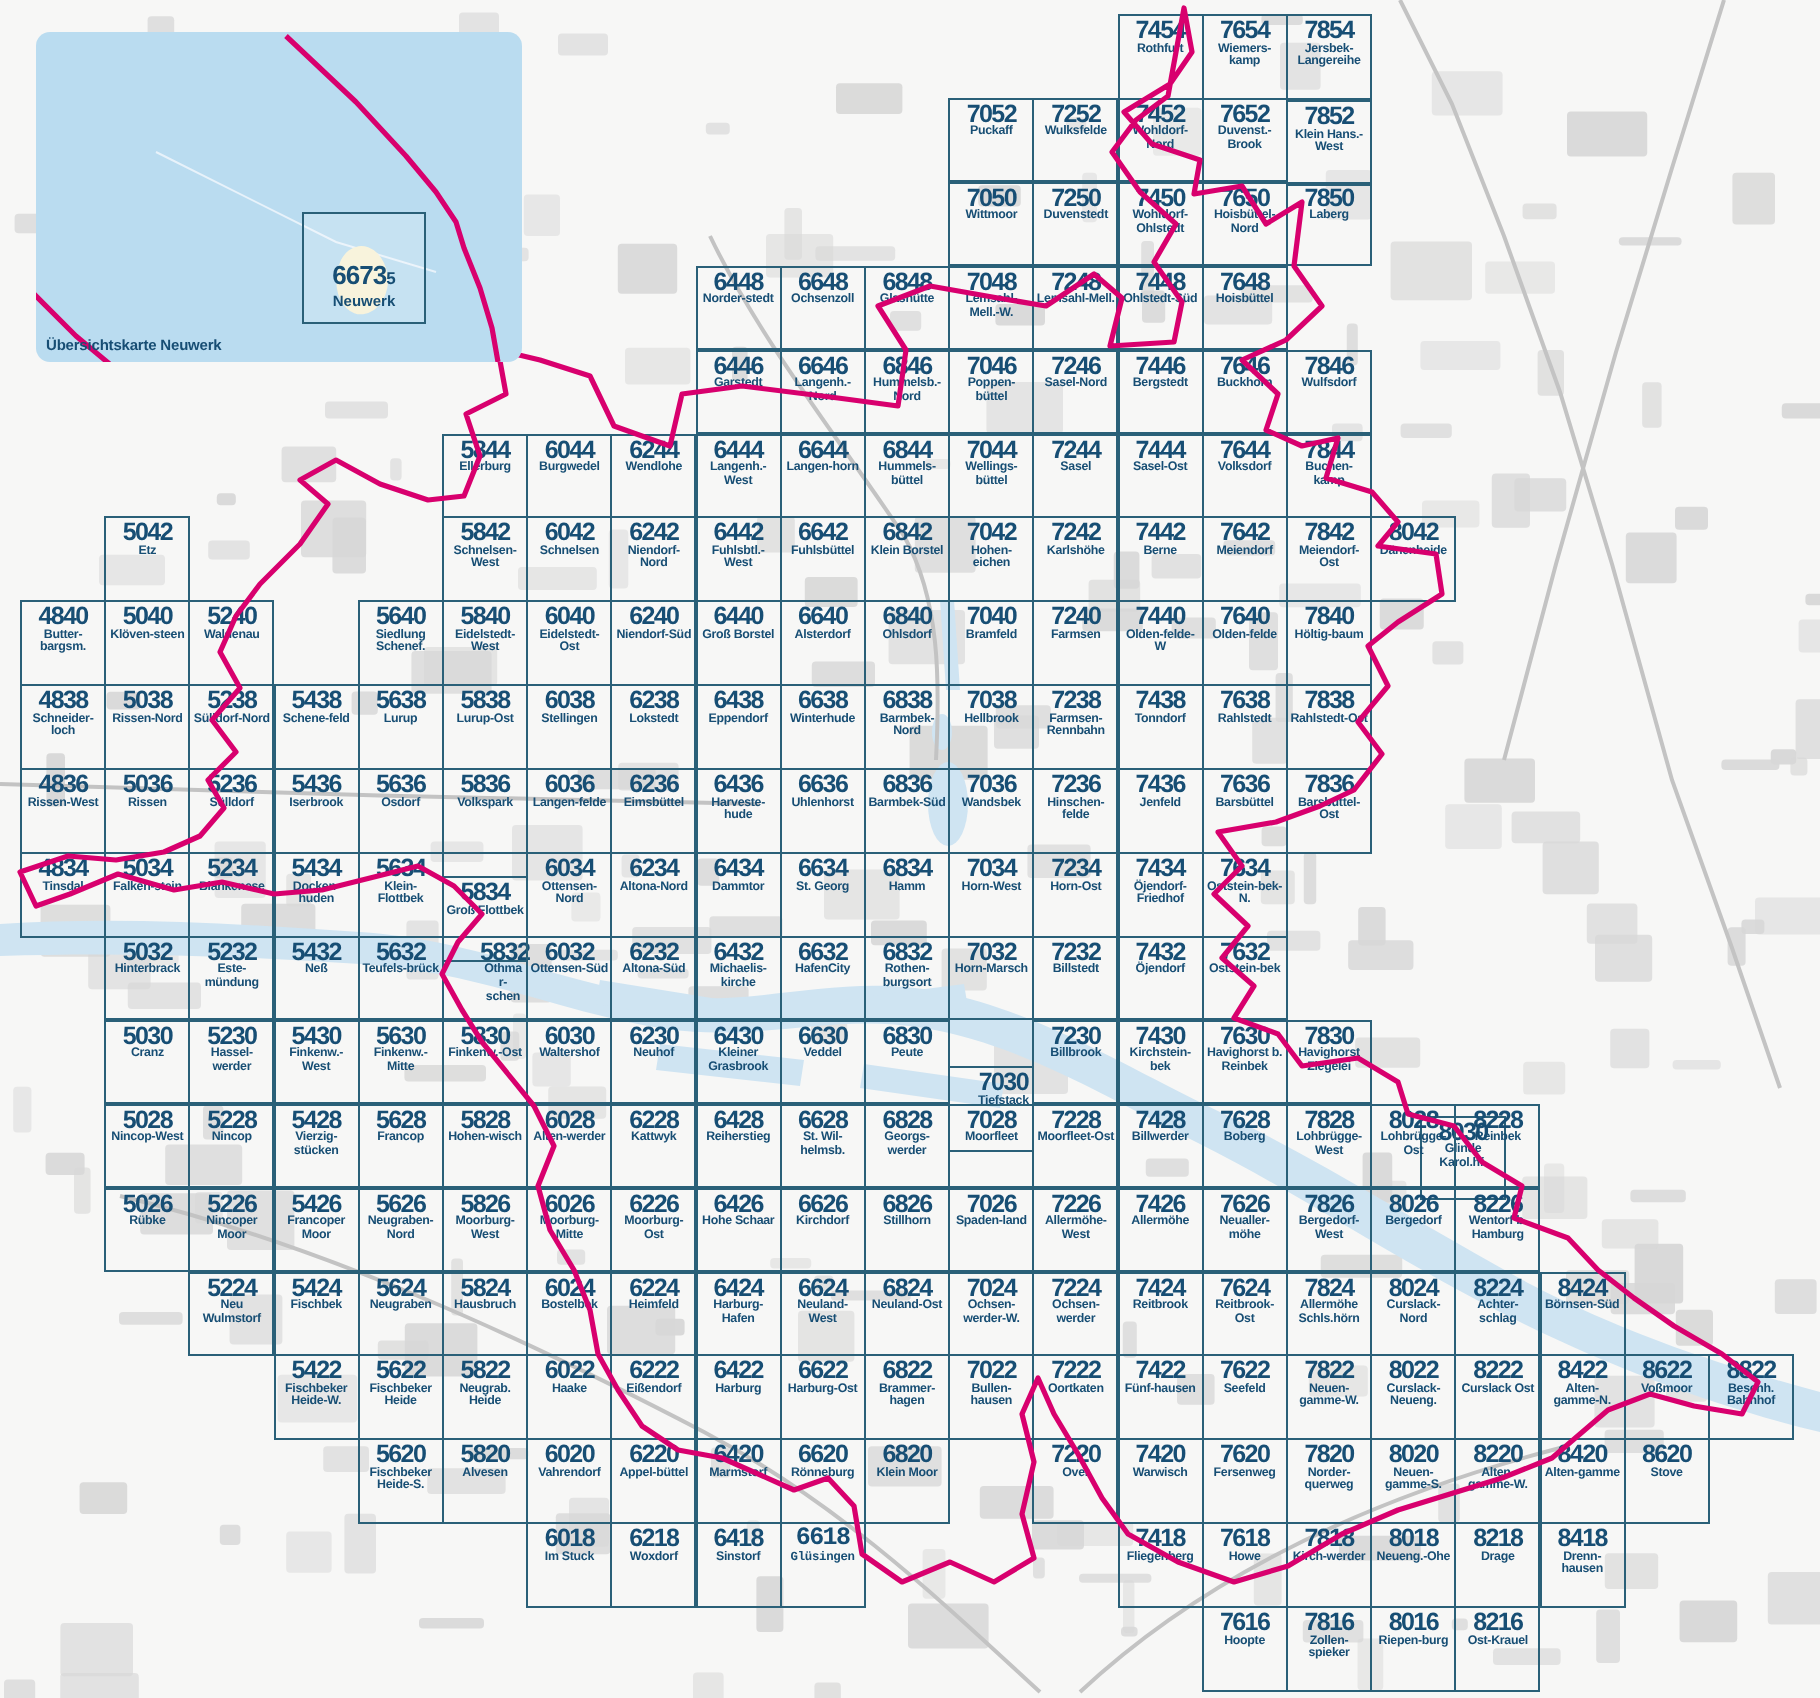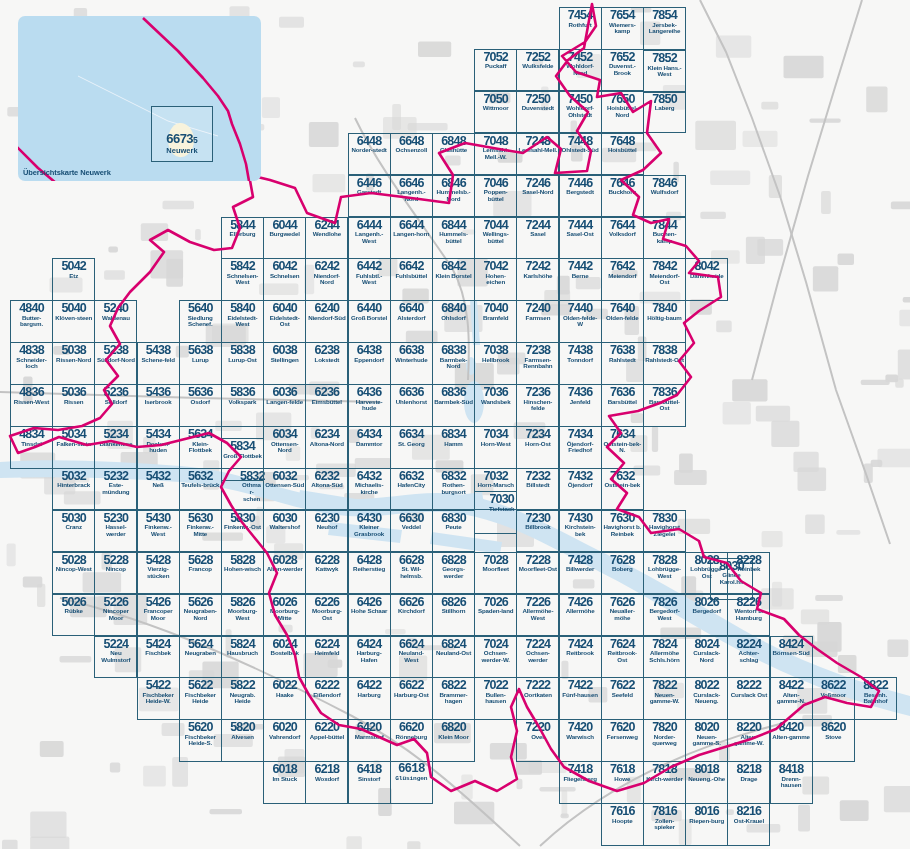--- a/index.html
+++ b/index.html
@@ -836,21 +836,21 @@
         <span class="nm">Kleiner Grasbrook</span>
       </div>
       <div class="tile" style="left: 389.8px; top: 509.8px;">
         <span class="num">6630</span>
         <span class="nm">Veddel</span>
       </div>
       <div class="tile" style="left: 432px; top: 509.8px;">
         <span class="num">6830</span>
         <span class="nm">Peute</span>
       </div>
-      <div class="tile" style="left: 474.2px; top: 491px; padding-left: 12px;">
+      <div class="tile" style="left: 474.2px; top: 533px; padding-left: 12px;">
         <span class="num">7030</span>
         <span class="nm">Tiefstack</span>
       </div>
       <div class="tile" style="left: 516.4px; top: 509.8px;">
         <span class="num">7230</span>
         <span class="nm">Billbrook</span>
       </div>
       <div class="tile" style="left: 558.6px; top: 509.8px;">
         <span class="num">7430</span>
         <span class="nm">Kirchstein-bek</span>

